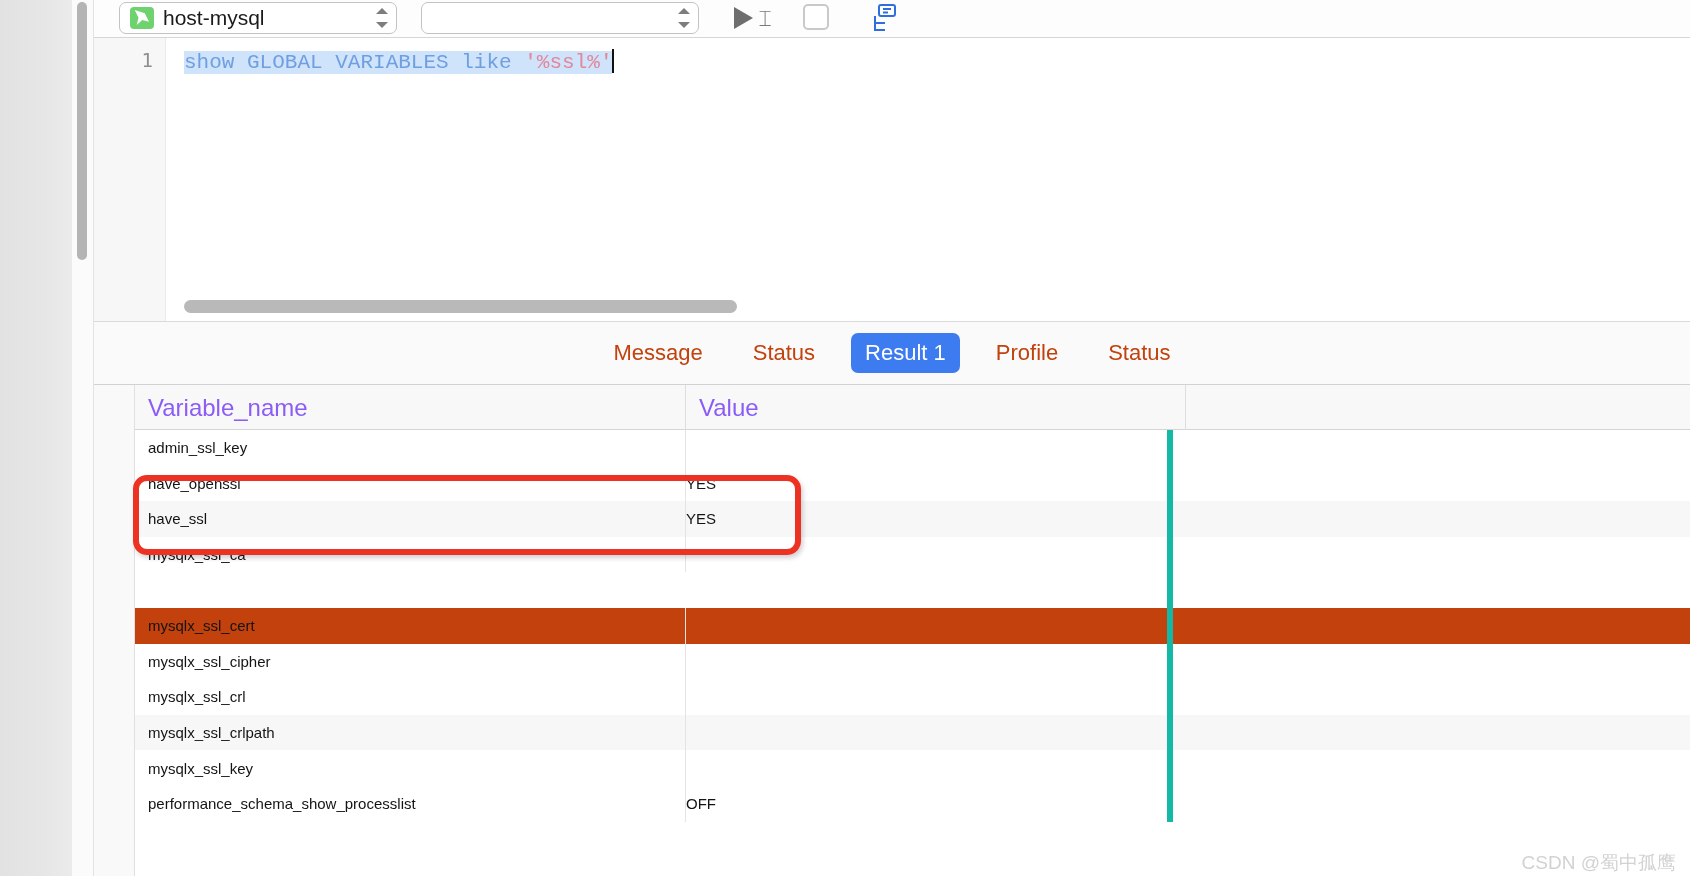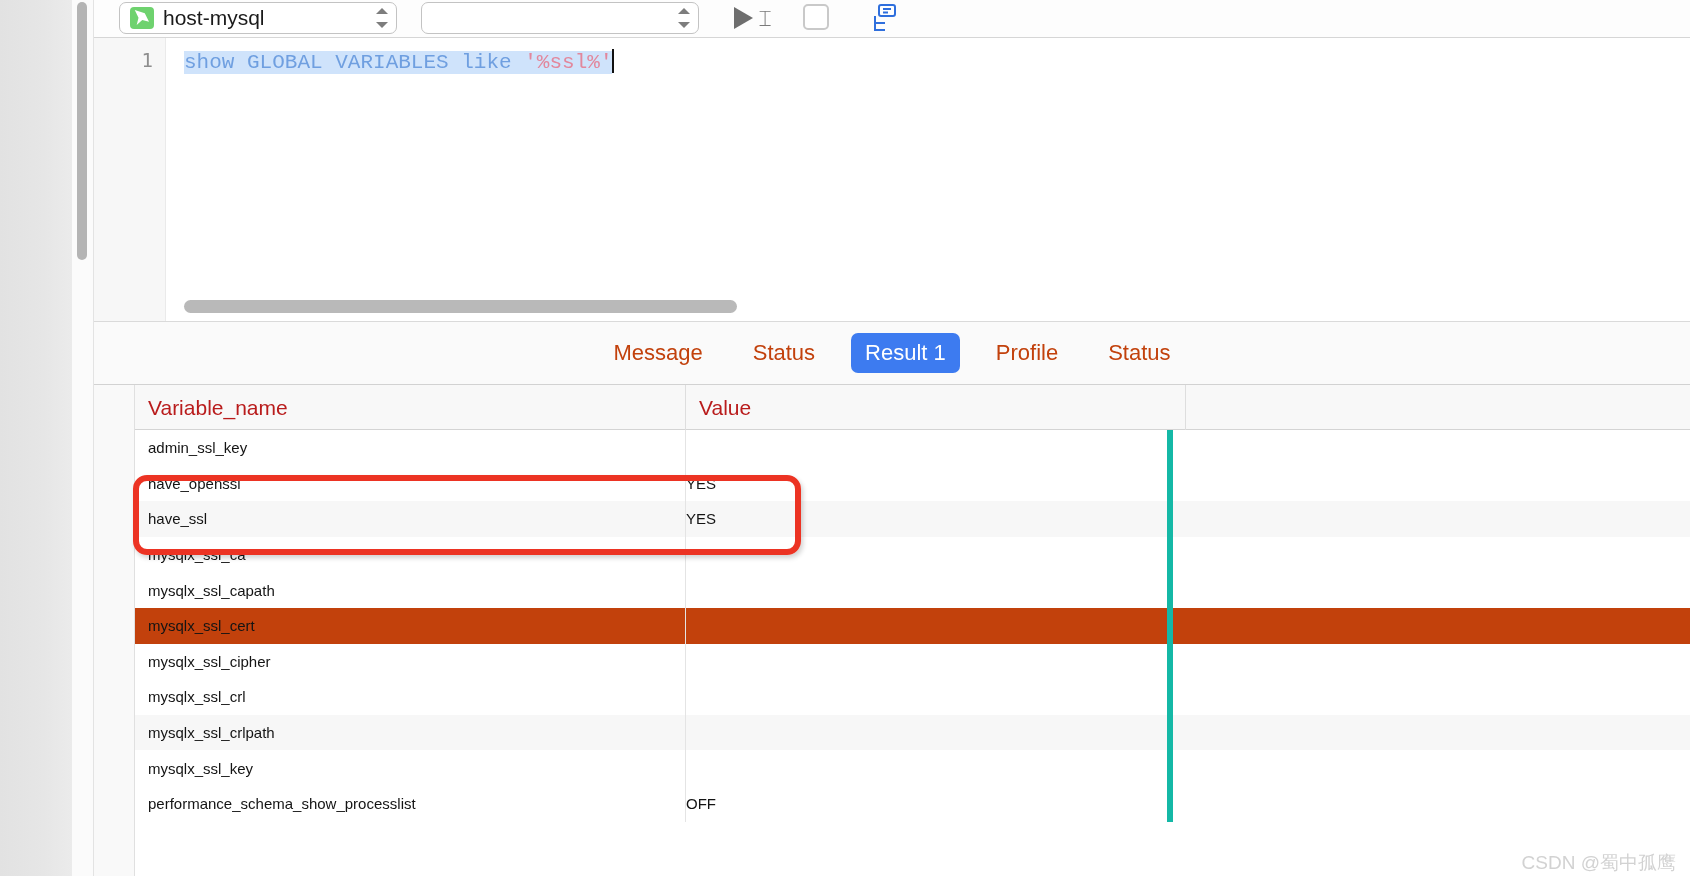--- a/index.html
+++ b/index.html
@@ -268,22 +268,22 @@
     position: absolute;
     left: 41px; top: 0;
     width: 1555px; height: 45px;
     background: #f8f8f8;
     border-bottom: 1px solid #d4d4d4;
   }
   .th {
     position: absolute;
     top: 0; height: 45px;
     display: flex; align-items: center;
-    font-size: 21px;
-    color: #b91c1c;
+    font-size: 24px;
+    color: #8b5cf6;
     padding-left: 13px;
     border-right: 1px solid #dedede;
     box-sizing: border-box;
   }
   .th.c0 { left: 0;    width: 551px; }
   .th.c1 { left: 551px; width: 500px; text-align: right; }
   .th.c2 { left: 1051px; width: 504px; border-right: none; }
 
   .tbody {
     position: absolute;
@@ -411,21 +411,20 @@
           <div class="td c0">have_ssl</div>
           <div class="td c1">YES</div>
           <div class="td c2"></div>
         </div>
         <div class="tr">
           <div class="td c0">mysqlx_ssl_ca</div>
           <div class="td c1"></div>
           <div class="td c2"></div>
         </div>
         <div class="tr">
-          <div class="td c0">mysqlx_ssl_capath</div>
           <div class="td c1"></div>
           <div class="td c2"></div>
         </div>
         <div class="tr sel">
           <div class="td c0">mysqlx_ssl_cert</div>
           <div class="td c1"></div>
           <div class="td c2"></div>
         </div>
         <div class="tr">
           <div class="td c0">mysqlx_ssl_cipher</div>

